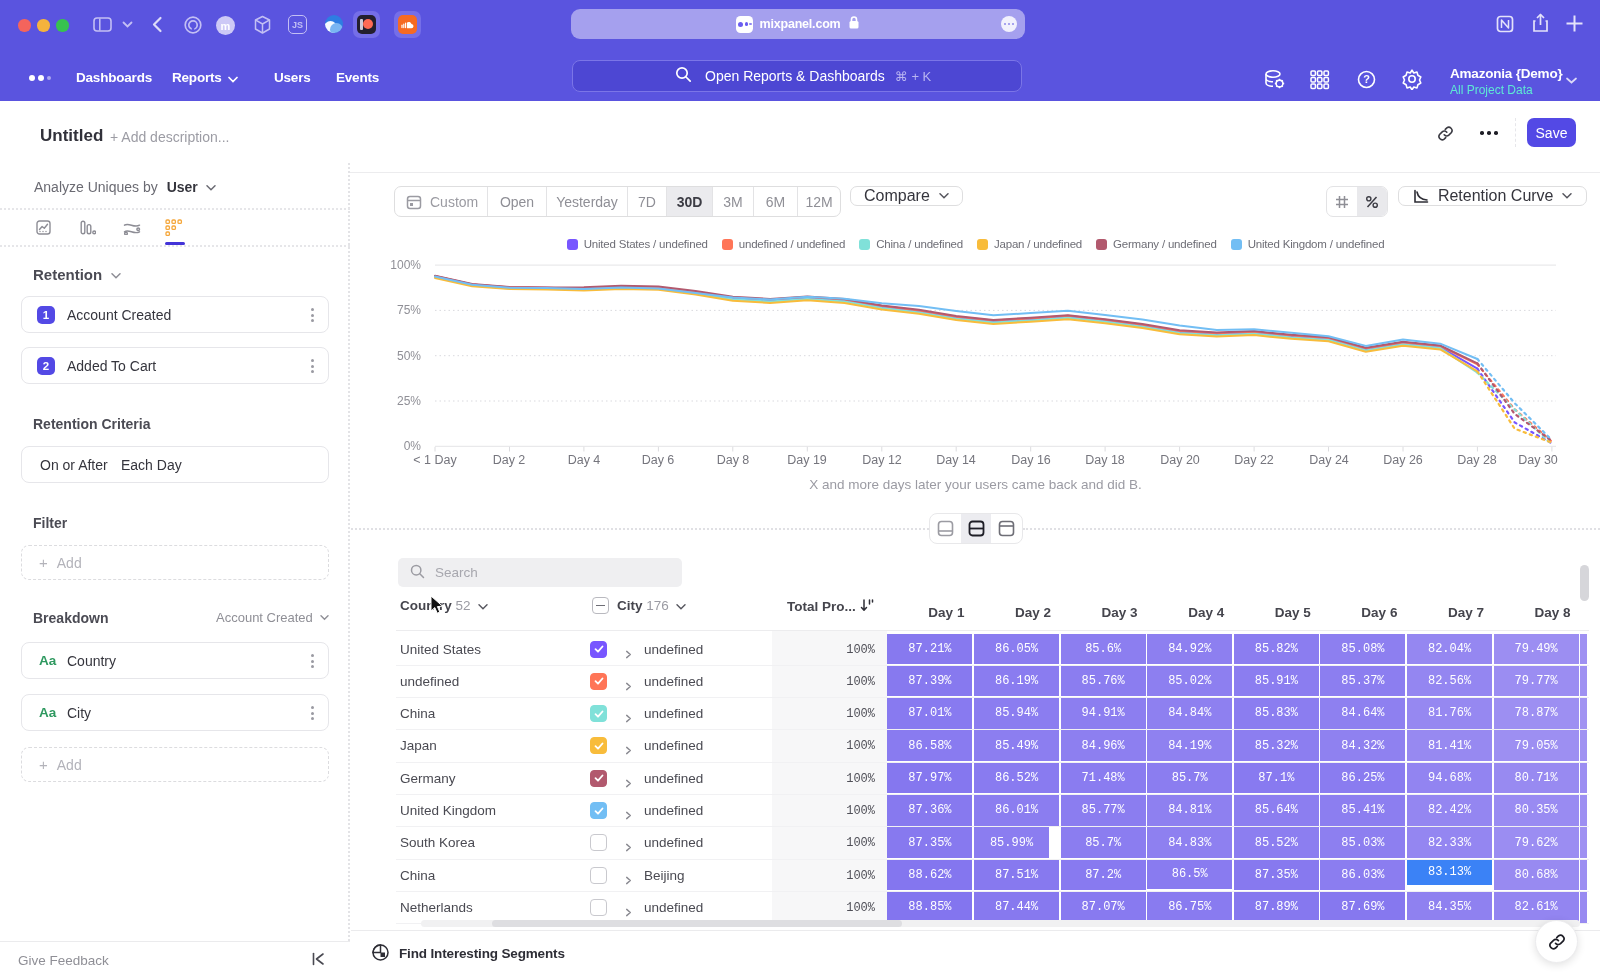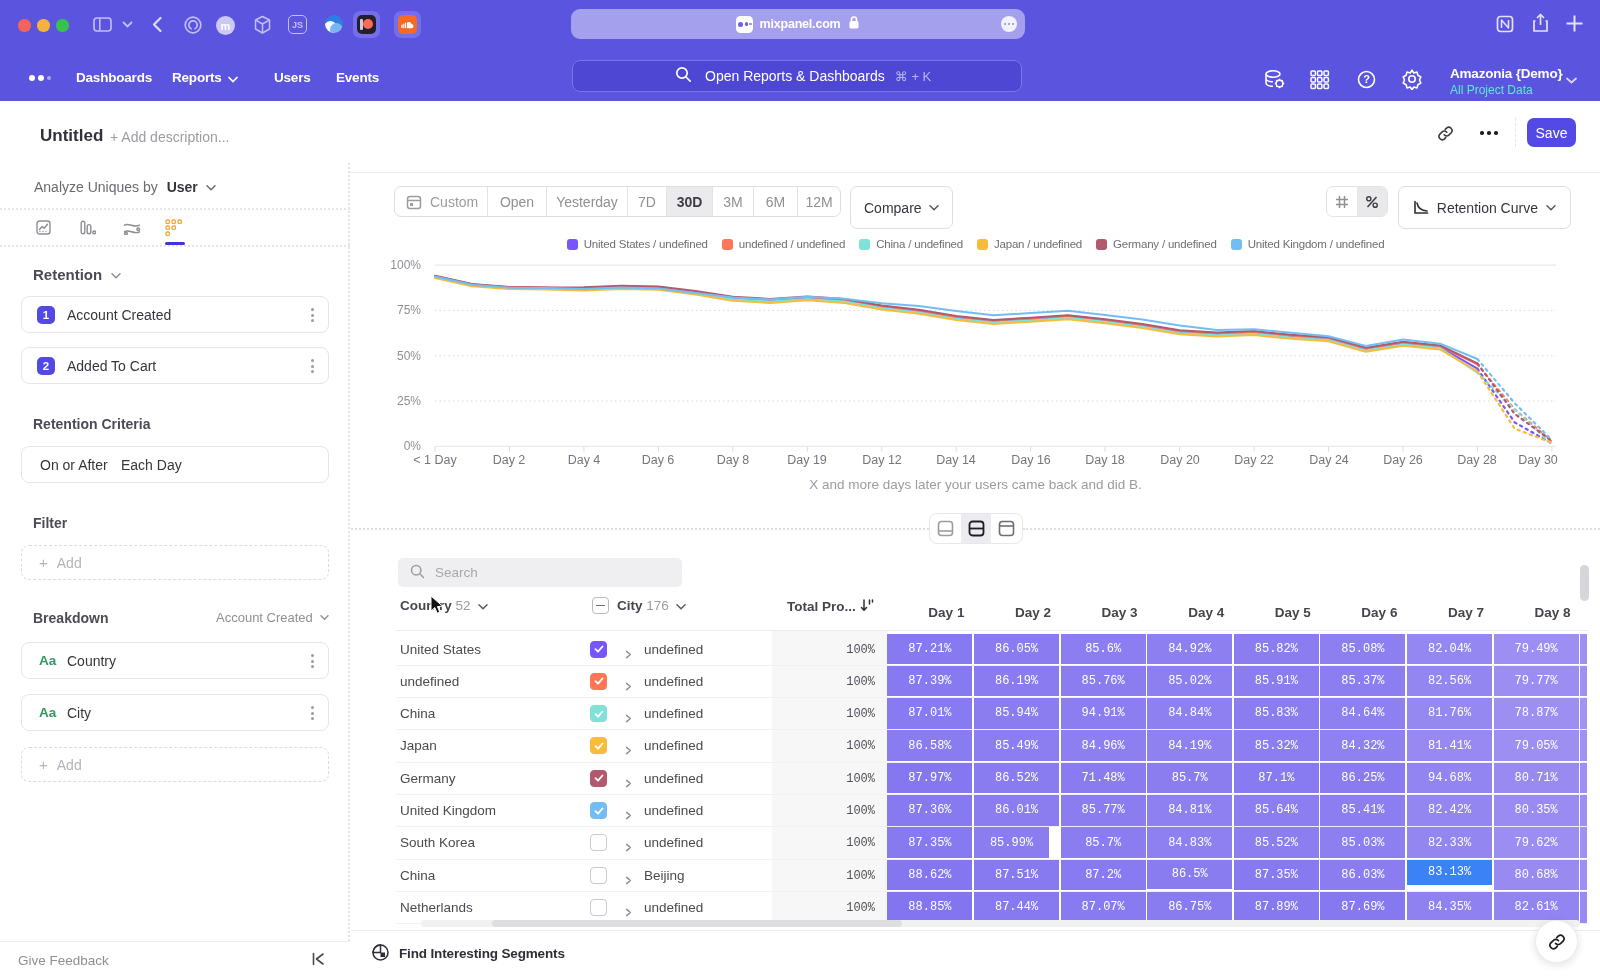--- a/index.html
+++ b/index.html
@@ -38,21 +38,21 @@
 .dots3 i{display:block;width:3px;height:3px;border-radius:50%;background:#9a9aa2;margin-bottom:2.5px}
 .shead{position:absolute;left:33px;font-size:14px;font-weight:700;color:#4b4b54}
 .addbox{position:absolute;left:21px;width:308px;height:35px;border:1px dashed #dcdcdf;border-radius:8px;color:#b3b3ba;font-size:14px;display:flex;align-items:center;padding-left:17px}
 .addbox span{margin-right:9px;font-size:15px}
 .aa{color:#2f9960;font-weight:700;font-size:13.5px;position:absolute;left:17px;top:10px}
 
 .seg{position:absolute;left:394px;top:186px;height:31px;border:1px solid #dededf;border-radius:7px;display:flex;align-items:stretch;color:#8f8f96;font-size:14px}
 .seg .c{display:flex;align-items:center;justify-content:center;border-right:1px solid #e3e3e5}
 .seg .c:last-child{border-right:none}
 .seg .sel{background:#ebebee;color:#3c3c44;font-weight:700}
-.btn{position:absolute;height:43px;border:1px solid #dededf;border-radius:7px;display:flex;align-items:center;background:#fff;color:#35353d;font-size:14px;font-weight:400}
+.btn{position:absolute;height:20px;border:1px solid #dededf;border-radius:7px;display:flex;align-items:center;background:#fff;color:#35353d;font-size:16px;font-weight:400}
 
 #legend{position:absolute;left:351px;top:238px;width:1249px;display:flex;justify-content:center;gap:14px;font-size:11.5px;letter-spacing:-.2px;color:#6e6e76}
 #legend .it{display:flex;align-items:center;gap:6px;white-space:nowrap}
 #legend .sw{width:11px;height:11px;border-radius:3px}
 .ylab{position:absolute;width:50px;text-align:right;left:371px;font-size:12px;color:#8f8f96}
 .xlab{position:absolute;top:453px;width:80px;text-align:center;font-size:12.5px;color:#75757d}
 #caption{position:absolute;left:351px;top:477px;width:1249px;text-align:center;font-size:13.5px;color:#9b9ba3}
 
 #vt{position:absolute;left:929px;top:513px;width:94px;height:31px;border:1px solid #e8e8ea;border-radius:8px;background:#fff;display:flex}
 #vt .t{flex:1;display:flex;align-items:center;justify-content:center}

